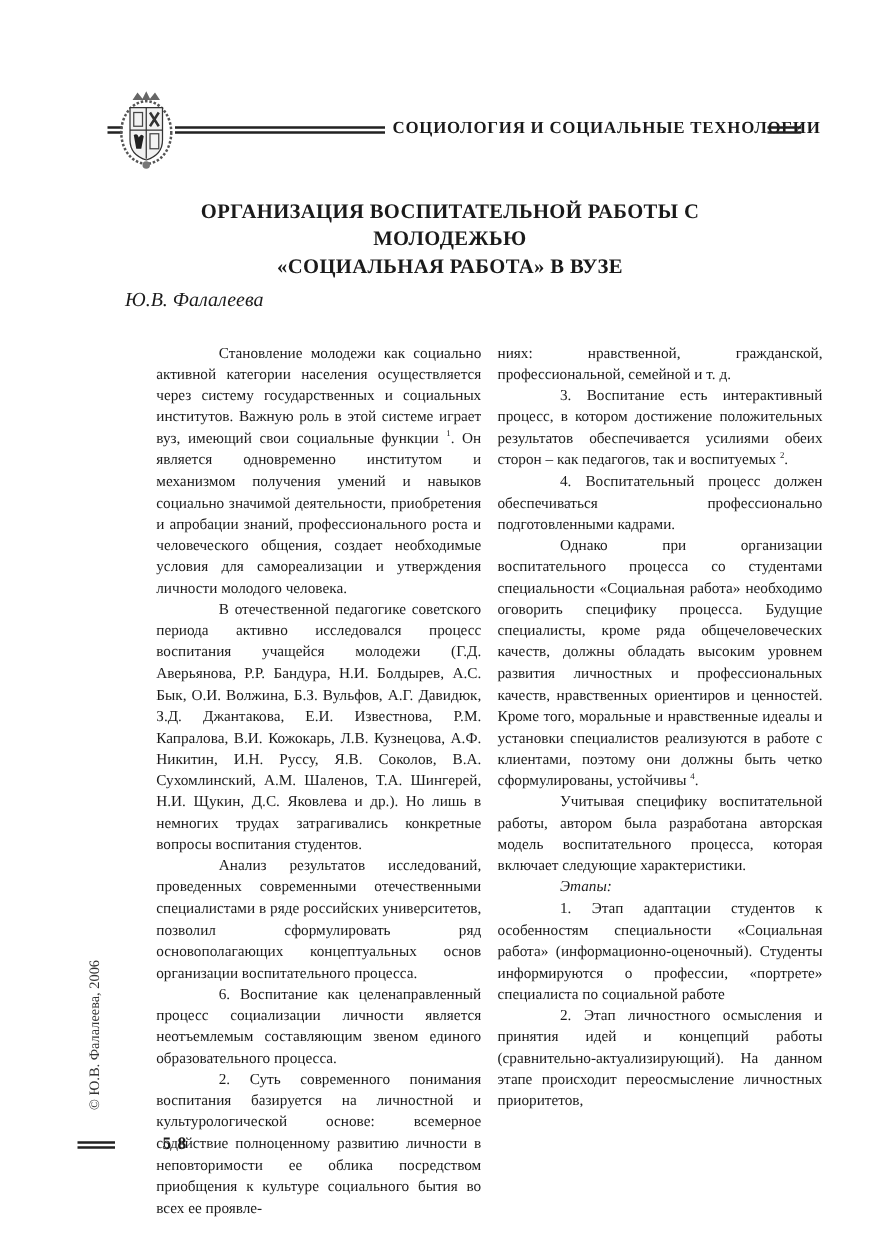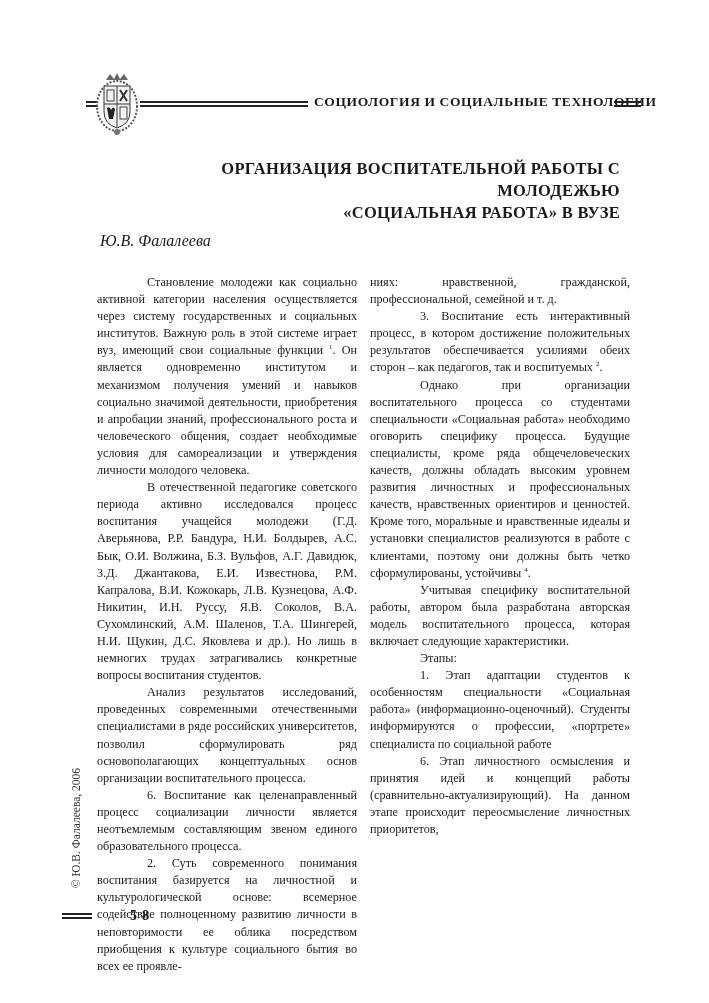--- a/index.html
+++ b/index.html
@@ -10,33 +10,33 @@
   .logo { position: absolute; left: 8px; top: 0; width: 46px; height: 66px; }
   .rule-left-a { position: absolute; left: 0; top: 29px; width: 12px; height: 2px; background:#222; }
   .rule-left-b { position: absolute; left: 0; top: 33px; width: 12px; height: 2px; background:#222; }
   .rule-mid-a { position: absolute; left: 54px; top: 29px; width: 168px; height: 2px; background:#222; }
   .rule-mid-b { position: absolute; left: 54px; top: 33px; width: 168px; height: 2px; background:#222; }
   .section-title { position: absolute; left: 228px; top: 22px; font-weight: bold; font-size: 13.5px;
                    letter-spacing: 0.6px; white-space: nowrap; }
   .rule-right-a { position: absolute; left: 528px; top: 29px; width: 27px; height: 2px; background:#222; }
   .rule-right-b { position: absolute; left: 528px; top: 33px; width: 27px; height: 2px; background:#222; }
 
-  .title { position: absolute; left: 100px; top: 158px; width: 520px; text-align: right;
+  .title { position: absolute; left: 100px; top: 158px; width: 520px; text-align: center;
            font-weight: bold; font-size: 16.5px; line-height: 22px; letter-spacing: 0.3px; }
   .author { position: absolute; left: 100px; top: 232px; width: 520px; text-align: left;
             font-style: italic; font-size: 16px; }
 
   .col { position: absolute; top: 274px; width: 260px; font-size: 12.2px; line-height: 17.1px;
-         text-align: justify; }
+         text-align: justify; margin-left: 28px; }
   .col-left { left: 97px; }
   .col-right { left: 370px; top: 274px; }
   .col p { margin: 0; text-indent: 0; }
   .col p.ind { text-indent: 50px; }
   .col p.cont { text-indent: 0; }
-  .col p.em { text-indent: 50px; }
+  .col p.em { font-style: italic; text-indent: 50px; }
   sup { font-size: 7px; vertical-align: 5px; line-height: 0; }
 
   .copyright { position: absolute; left: 70px; top: 888px; transform-origin: 0 0;
                transform: rotate(-90deg); font-size: 11.5px; white-space: nowrap; color:#333; }
 
   .footer { position: absolute; left: 62px; top: 908px; height: 20px; width: 120px; }
   .foot-rule-a { position: absolute; left: 0; top: 5px; width: 30px; height: 2px; background:#222; }
   .foot-rule-b { position: absolute; left: 0; top: 9px; width: 30px; height: 2px; background:#222; }
   .page-number { position: absolute; left: 36px; top: 0; font-weight: bold; font-size: 14px;
                  letter-spacing: 5px; padding-left: 32px; }
@@ -77,25 +77,26 @@
   <p class="ind"><span>Становление молодежи как социально активной категории населения осуществляется через систему государственных и социальных институтов. Важную роль в этой системе играет вуз, имеющий свои социальные функции</span> <sup>1</sup><span>. Он является одновременно институтом и механизмом получения умений и навыков социально значимой деятельности, приобретения и апробации знаний, профессионального роста и человеческого общения, создает необходимые условия для самореализации и утверждения личности молодого человека.</span></p>
   <p class="ind">В отечественной педагогике советского периода активно исследовался процесс воспитания учащейся молодежи (Г.Д. Аверьянова, Р.Р. Бандура, Н.И. Болдырев, А.С. Бык, О.И. Волжина, Б.З. Вульфов, А.Г. Давидюк, З.Д. Джантакова, Е.И. Известнова, Р.М. Капралова, В.И. Кожокарь, Л.В. Кузнецова, А.Ф. Никитин, И.Н. Руссу, Я.В. Соколов, В.А. Сухомлинский, А.М. Шаленов, Т.А. Шингерей, Н.И. Щукин, Д.С. Яковлева и др.). Но лишь в немногих трудах затрагивались конкретные вопросы воспитания студентов.</p>
   <p class="ind">Анализ результатов исследований, проведенных современными отечественными специалистами в ряде российских университетов, позволил сформулировать ряд основополагающих концептуальных основ организации воспитательного процесса.</p>
   <p class="ind">6. Воспитание как целенаправленный процесс социализации личности является неотъемлемым составляющим звеном единого образовательного процесса.</p>
   <p class="ind">2. Суть современного понимания воспитания базируется на личностной и культурологической основе: всемерное содействие полноценному развитию личности в неповторимости ее облика посредством приобщения к культуре социального бытия во всех ее проявле-</p>
 </div>
 
 <div class="col col-right">
   <p class="cont">ниях: нравственной, гражданской, профессиональной, семейной и т. д.</p>
   <p class="ind"><span>3. Воспитание есть интерактивный процесс, в котором достижение положительных результатов обеспечивается усилиями обеих сторон – как педагогов, так и воспитуемых</span> <sup>2</sup><span>.</span></p>
+  <p class="ind">4. Воспитательный процесс должен обеспечиваться профессионально подготовленными кадрами.</p>
   <p class="ind"><span>Однако при организации воспитательного процесса со студентами специальности «Социальная работа» необходимо оговорить специфику процесса. Будущие специалисты, кроме ряда общечеловеческих качеств, должны обладать высоким уровнем развития личностных и профессиональных качеств, нравственных ориентиров и ценностей. Кроме того, моральные и нравственные идеалы и установки специалистов реализуются в работе с клиентами, поэтому они должны быть четко сформулированы, устойчивы</span> <sup>4</sup><span>.</span></p>
   <p class="ind">Учитывая специфику воспитательной работы, автором была разработана авторская модель воспитательного процесса, которая включает следующие характеристики.</p>
   <p class="em">Этапы:</p>
   <p class="ind">1. Этап адаптации студентов к особенностям специальности «Социальная работа» (информационно-оценочный). Студенты информируются о профессии, «портрете» специалиста по социальной работе</p>
-  <p class="ind">6. Этап личностного осмысления и принятия идей и концепций работы (сравнительно-актуализирующий). На данном этапе происходит переосмысление личностных приоритетов,</p>
+  <p class="ind">2. Этап личностного осмысления и принятия идей и концепций работы (сравнительно-актуализирующий). На данном этапе происходит переосмысление личностных приоритетов,</p>
 </div>
 
 <div class="copyright">© Ю.В. Фалалеева, 2006</div>
 
 <div class="footer">
   <div class="foot-rule-a"></div>
   <div class="foot-rule-b"></div>
   <div class="page-number">58</div>
 </div>
 

